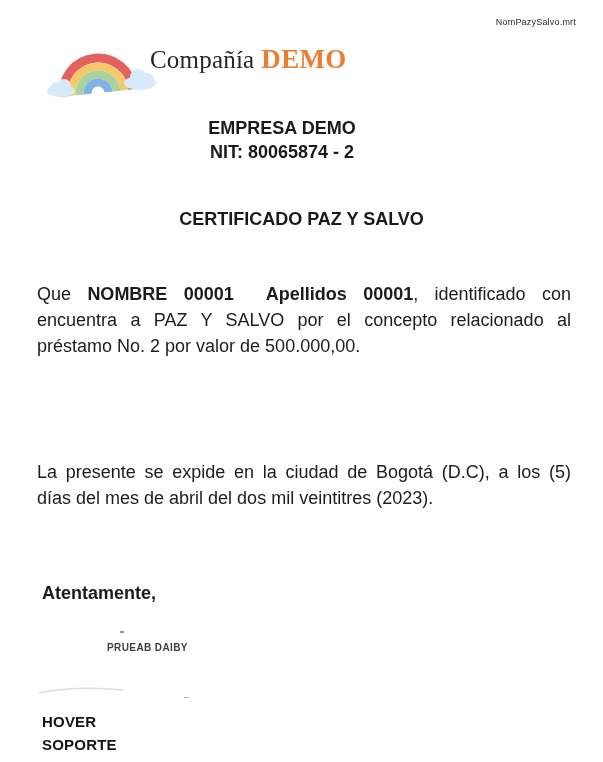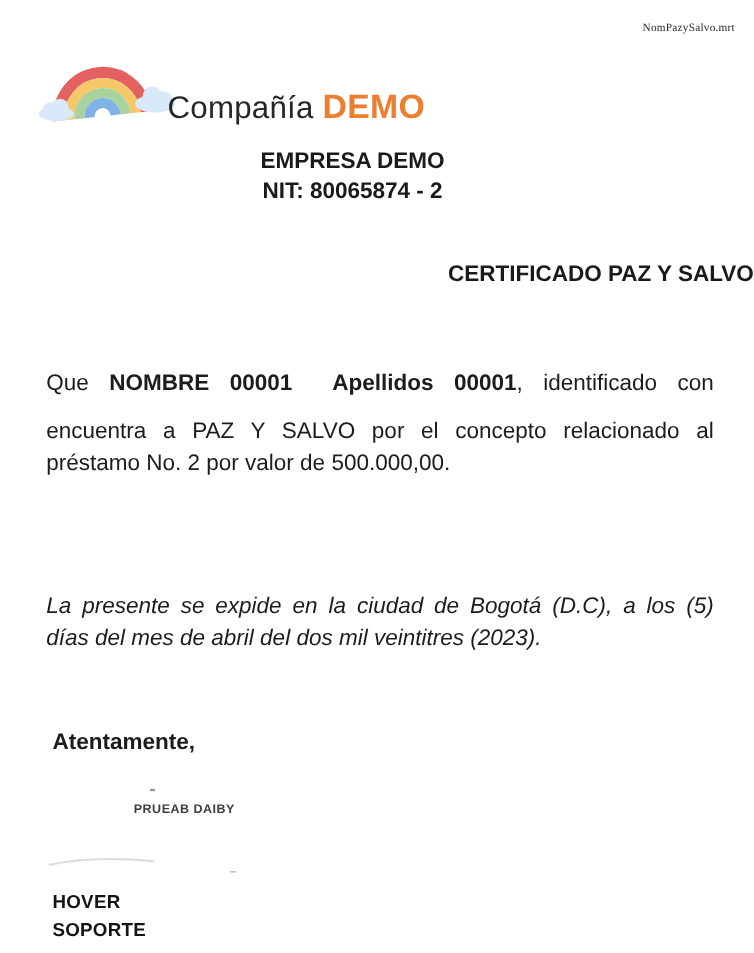--- a/index.html
+++ b/index.html
@@ -9,32 +9,32 @@
     width: 603px;
     height: 762px;
     background: #ffffff;
     font-family: "Liberation Sans", "DejaVu Sans", sans-serif;
     color: #1c1c1c;
     overflow: hidden;
   }
   .filename {
     position: absolute;
     top: 17px;
-    right: 15px;
+    right: 27px;
     font-size: 9px;
     color: #2a2a2a;
     letter-spacing: 0.2px;
+  }
+  .logo {
+    position: absolute;
+    top: 44px;
+    left: 46px;
+    display: flex;
+    align-items: flex-start;
     font-family: Liberation Serif, serif;
-  }
-  .logo {
-    position: absolute;
-    top: 44px;
-    left: 30px;
-    display: flex;
-    align-items: flex-end;
   }
   .logo-text {
     margin-left: -14px;
     margin-bottom: 2px;
     white-space: nowrap;
   }
   .logo-company {
     font-size: 25px;
     color: #262626;
     letter-spacing: 0.2px;
@@ -55,38 +55,37 @@
     font-size: 18px;
     font-weight: 700;
     line-height: 24px;
     color: #1a1a1a;
   }
   .doc-title {
     position: absolute;
     top: 209px;
     left: 0;
     width: 603px;
-    text-align: right;
+    text-align: center;
     font-size: 18px;
     font-weight: 700;
     color: #1a1a1a;
   }
   .para {
     position: absolute;
     left: 37px;
     width: 534px;
     font-size: 18px;
     line-height: 26px;
   }
   .para-1 { top: 281px; }
-  .para-2 { top: 459px; font-style: italic; }
+  .para-2 { top: 459px; }
   .line-j {
     text-align: justify;
     text-align-last: justify;
-    margin-top: 12px;
   }
   .line-l {
     text-align: left;
     text-align-last: left;
   }
   .b { font-weight: 700; }
   .closing {
     position: absolute;
     left: 42px;
     top: 583px;

